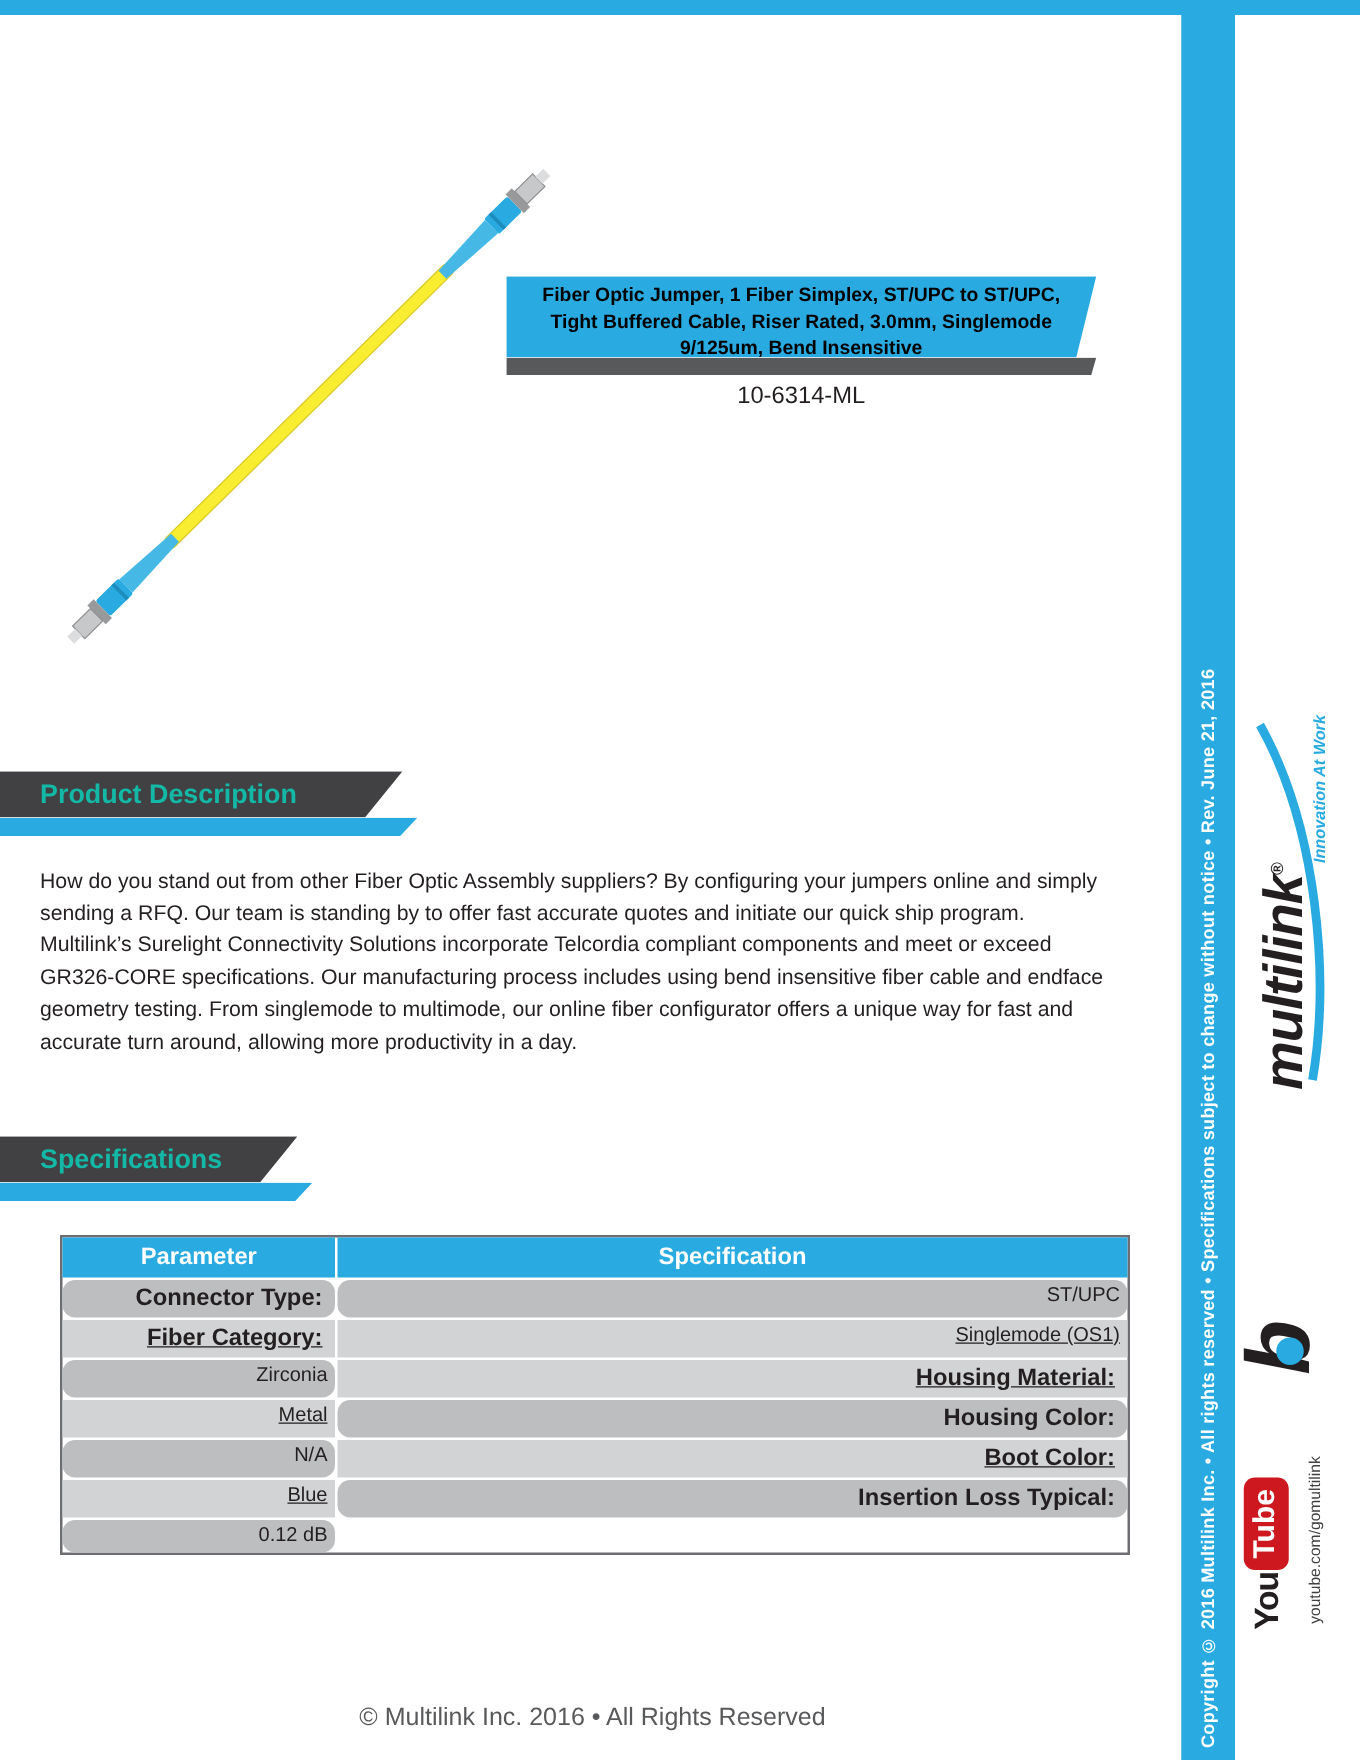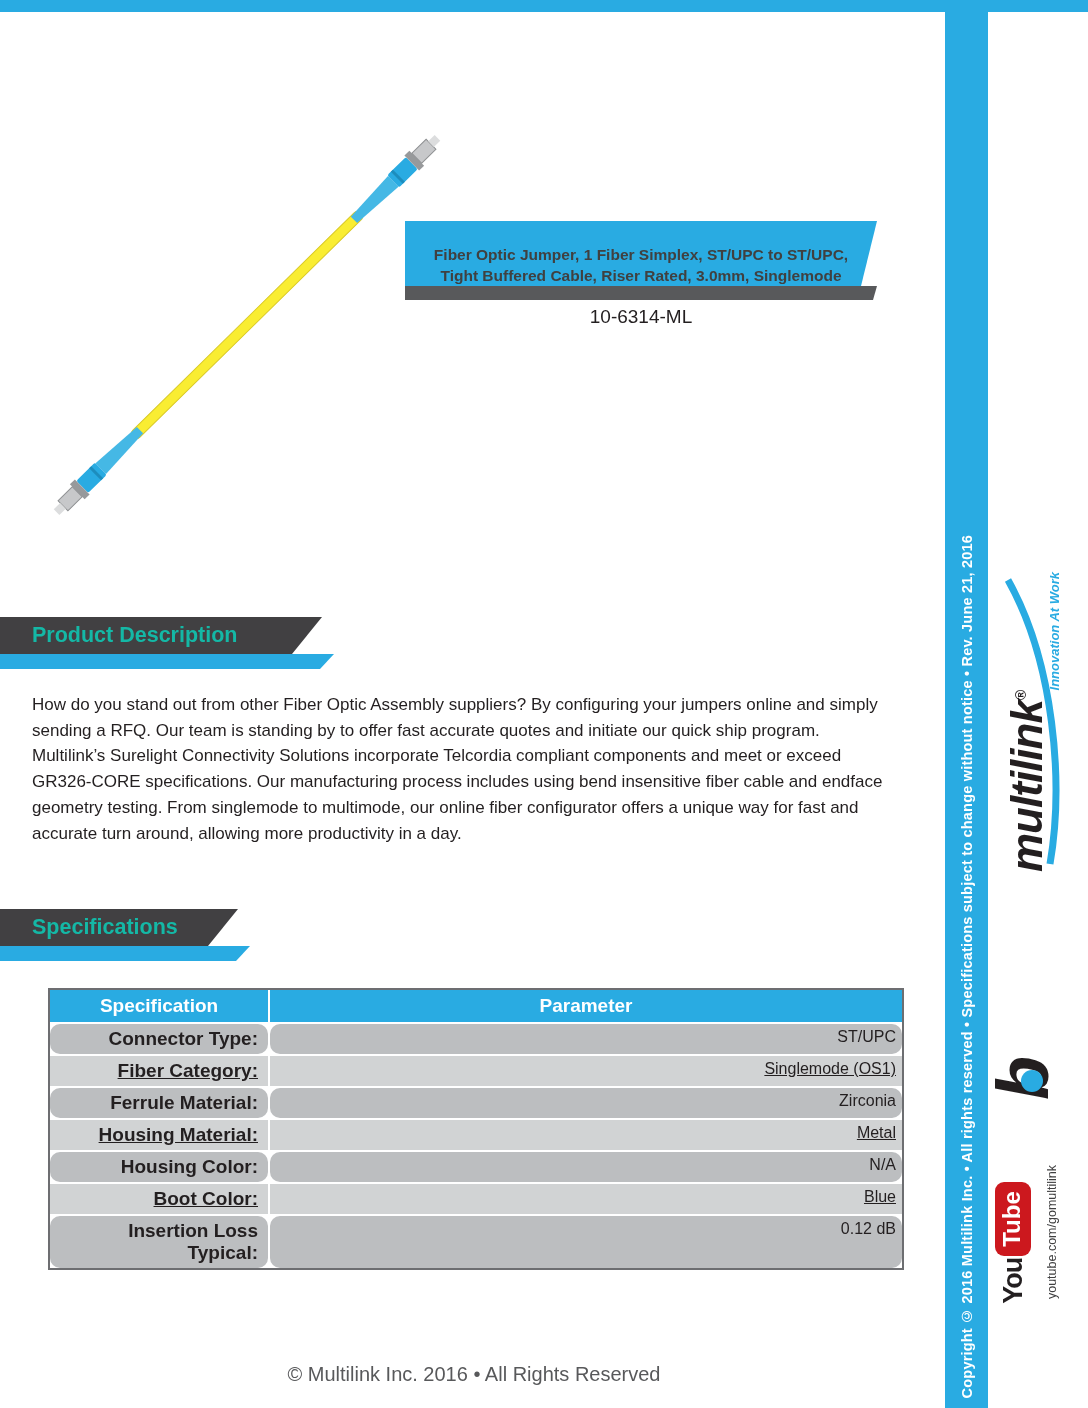--- a/index.html
+++ b/index.html
@@ -12,22 +12,22 @@
     overflow:hidden;
   }
   .topbar { position:absolute; left:0; top:0; width:1088px; height:12px; background:#29abe2; }
 
   
   .cable-svg { position:absolute; left:32px; top:115px; }
 
   
   .title-banner {
     position:absolute; left:405px; top:221px; width:472px; height:65px;
-    background:#29abe2; color:#404040; font-weight:bold; font-size:15.5px; line-height:21px;
-    text-align:center; padding-top:23px;
+    background:#29abe2; color:#000000; font-weight:bold; font-size:15.5px; line-height:21px;
+    text-align:center; padding-top:5px;
     clip-path: polygon(0 0, 100% 0, calc(100% - 16px) 100%, 0 100%);
   }
   .title-banner span { display:block; }
   .title-shadow {
     position:absolute; left:405px; top:286px; width:472px; height:14px;
     background:#58595b;
     clip-path: polygon(0 0, 100% 0, calc(100% - 4px) 100%, 0 100%);
   }
   .part-number { position:absolute; left:405px; top:306px; width:472px; text-align:center; font-size:19px; }
 
@@ -123,30 +123,29 @@
 <div class="part-number">10-6314-ML</div>
 
 <div class="section-banner banner-pd">Product Description</div>
 <div class="underline-pd"></div>
 <div class="body-text">How do you stand out from other Fiber Optic Assembly suppliers? By configuring your jumpers online and simply sending a RFQ. Our team is standing by to offer fast accurate quotes and initiate our quick ship program. Multilink’s Surelight Connectivity Solutions incorporate Telcordia compliant components and meet or exceed GR326-CORE specifications. Our manufacturing process includes using bend insensitive fiber cable and endface geometry testing. From singlemode to multimode, our online fiber configurator offers a unique way for fast and accurate turn around, allowing more productivity in a day.</div>
 
 <div class="section-banner banner-spec">Specifications</div>
 <div class="underline-spec"></div>
 
 <div class="spec-table">
+  <div class="th">Parameter</div>
   <div class="th">Specification</div>
-  <div class="th">Parameter</div>
 
   <div class="param shade-a">Connector Type:</div>
   <div class="spec  shade-a">ST/UPC</div>
 
   <div class="param shade-b">Fiber Category:</div>
   <div class="spec  shade-b">Singlemode (OS1)</div>
 
-  <div class="param shade-a">Ferrule Material:</div>
   <div class="spec  shade-a">Zirconia</div>
 
   <div class="param shade-b">Housing Material:</div>
   <div class="spec  shade-b">Metal</div>
 
   <div class="param shade-a">Housing Color:</div>
   <div class="spec  shade-a">N/A</div>
 
   <div class="param shade-b">Boot Color:</div>
   <div class="spec  shade-b">Blue</div>

